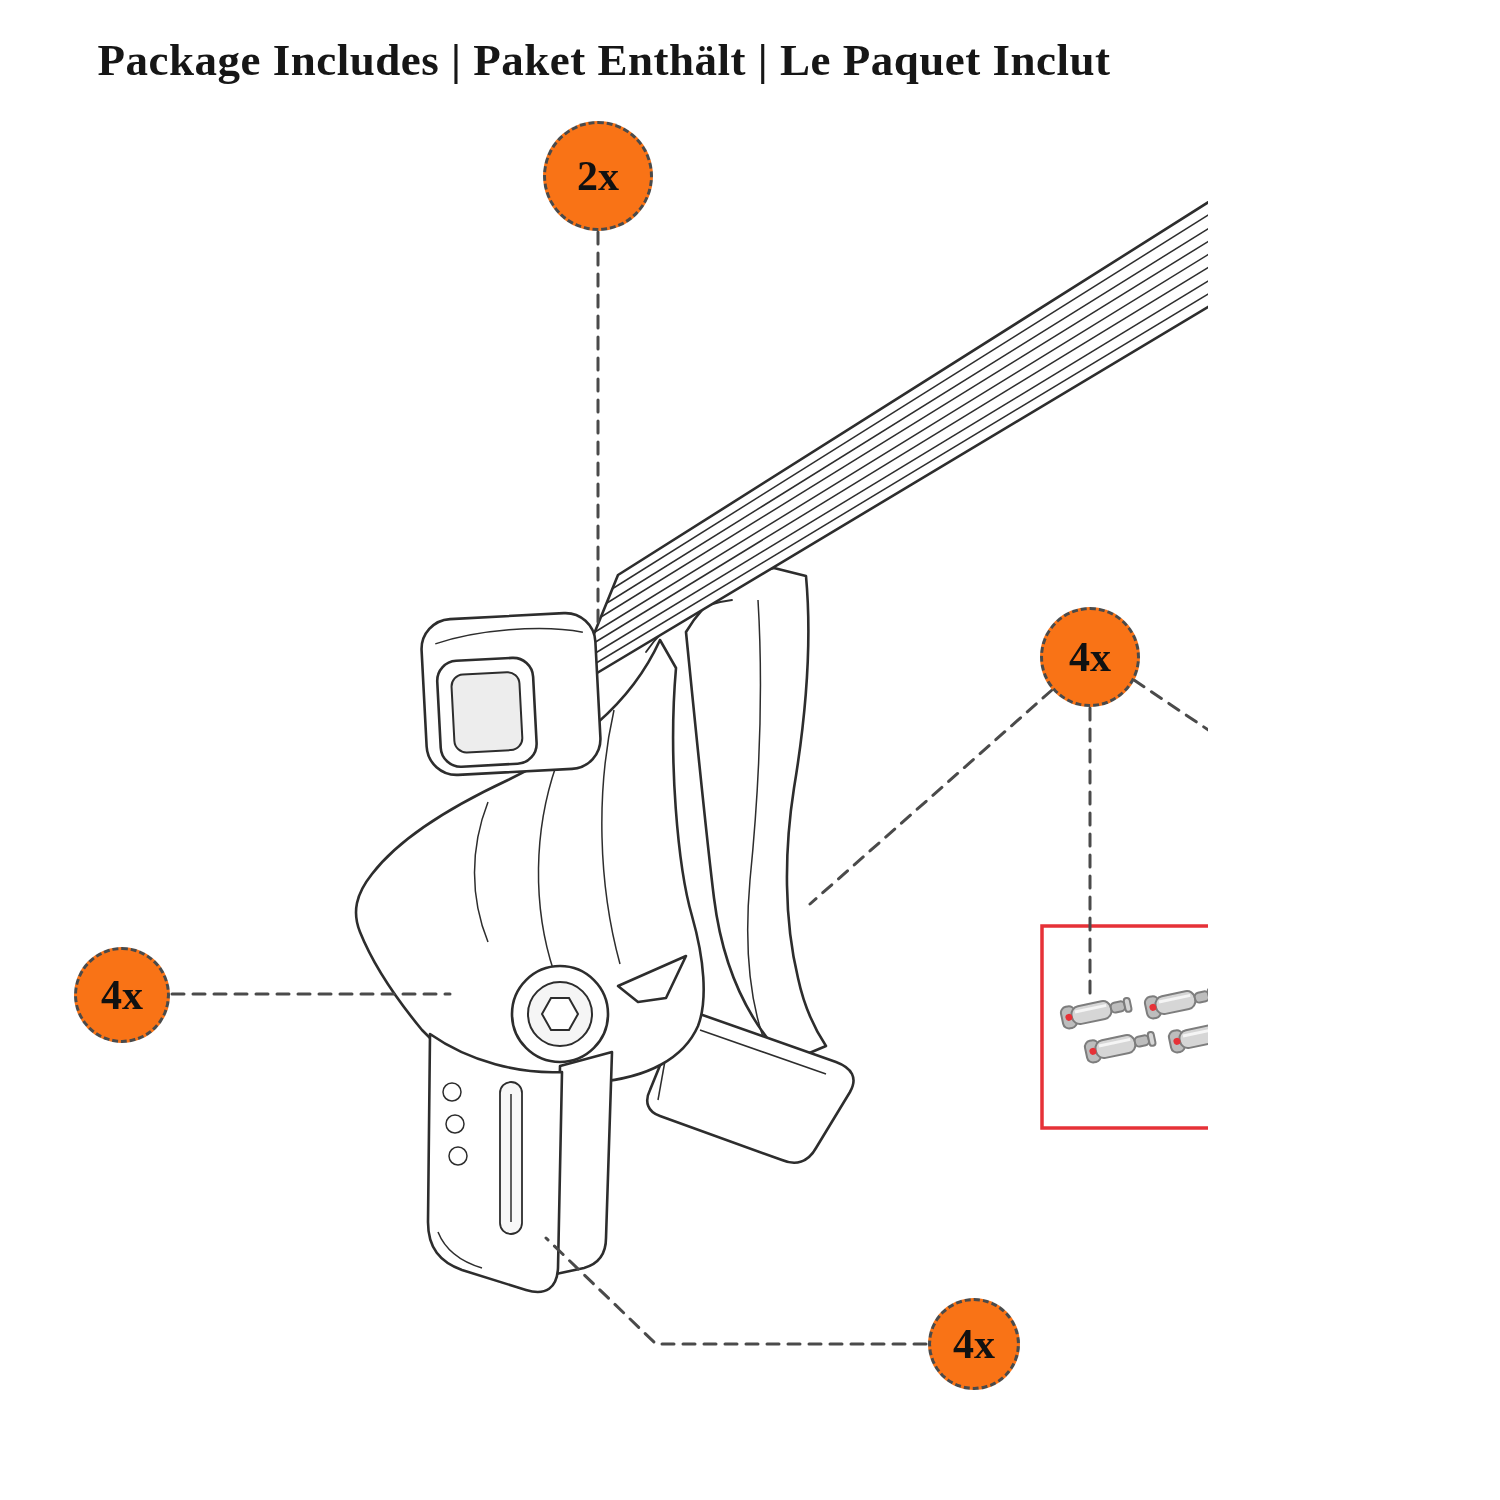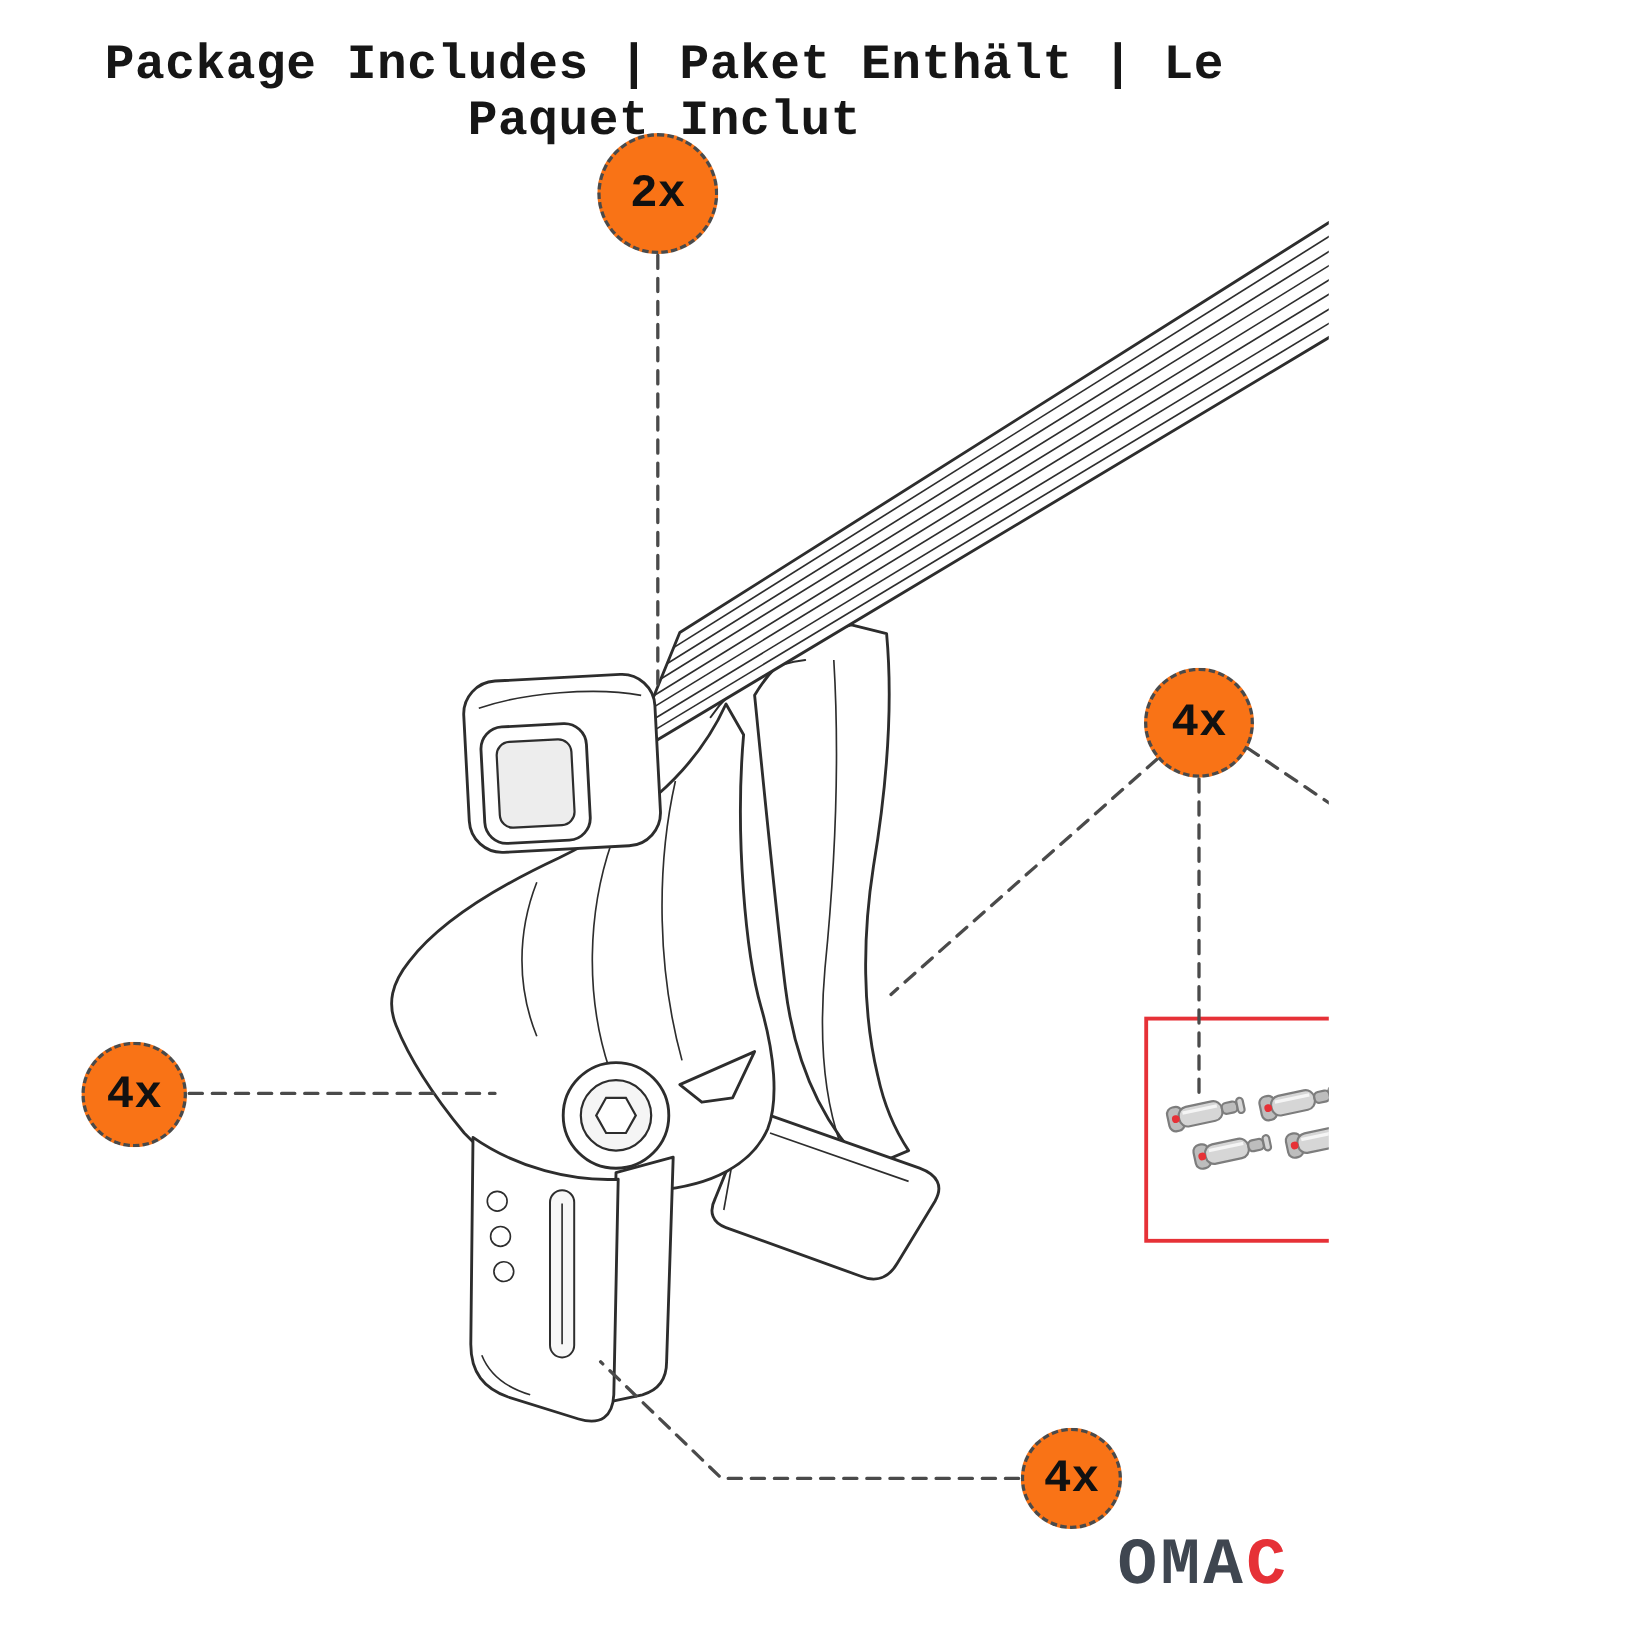--- a/index.html
+++ b/index.html
@@ -7,21 +7,21 @@
     --ink:#2d2d2d;
     --leader:#4a4a4a;
     --logo-gray:#3f4650;
     --background:#ffffff;
   }
   *{margin:0;padding:0;box-sizing:border-box;}
   body{background:#fff;}
   .canvas{
     position:relative;width:1208px;height:1500px;
     background:var(--background);overflow:hidden;
-    font-family:Liberation Mono, monospace;
+    font-family:Liberation Serif, serif;
   }
   .title{
     position:absolute;top:34px;left:0;right:0;text-align:center;
     font-size:45px;font-weight:700;letter-spacing:.5px;color:#161616;
   }
   .art{position:absolute;inset:0;width:1500px;height:1500px;}
   .callout{
     position:absolute;border:3.5px dashed var(--leader);border-radius:50%;
     background:#f97316;display:flex;align-items:center;justify-content:center;
     font-weight:700;color:#111;
@@ -177,17 +177,14 @@
   </div>
 
   <div class="callout" style="left:1300px;top:770px;width:94px;height:94px">
     <span>2x</span>
   </div>
 
   <div class="callout" style="left:928px;top:1298px;width:92px;height:92px">
     <span>4x</span>
   </div>
 
-  <div class="logo">
-    <span class="logo-main">OMA</span><span class="logo-accent">C</span>
-  </div>
 
 </div>
 
 </body></html>

